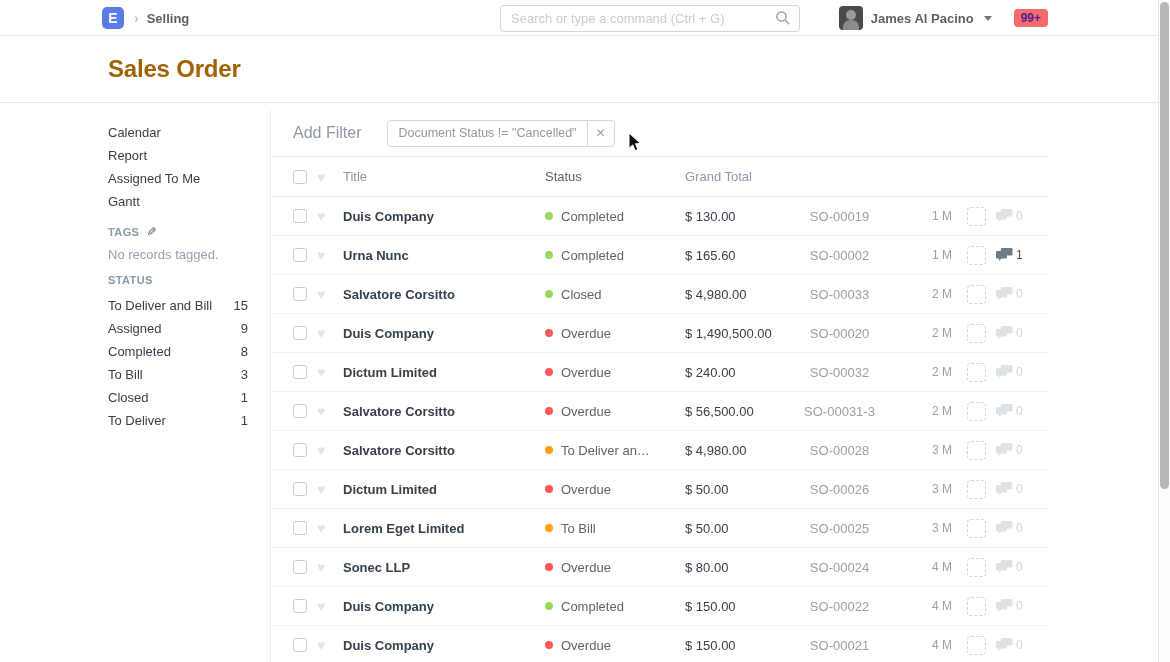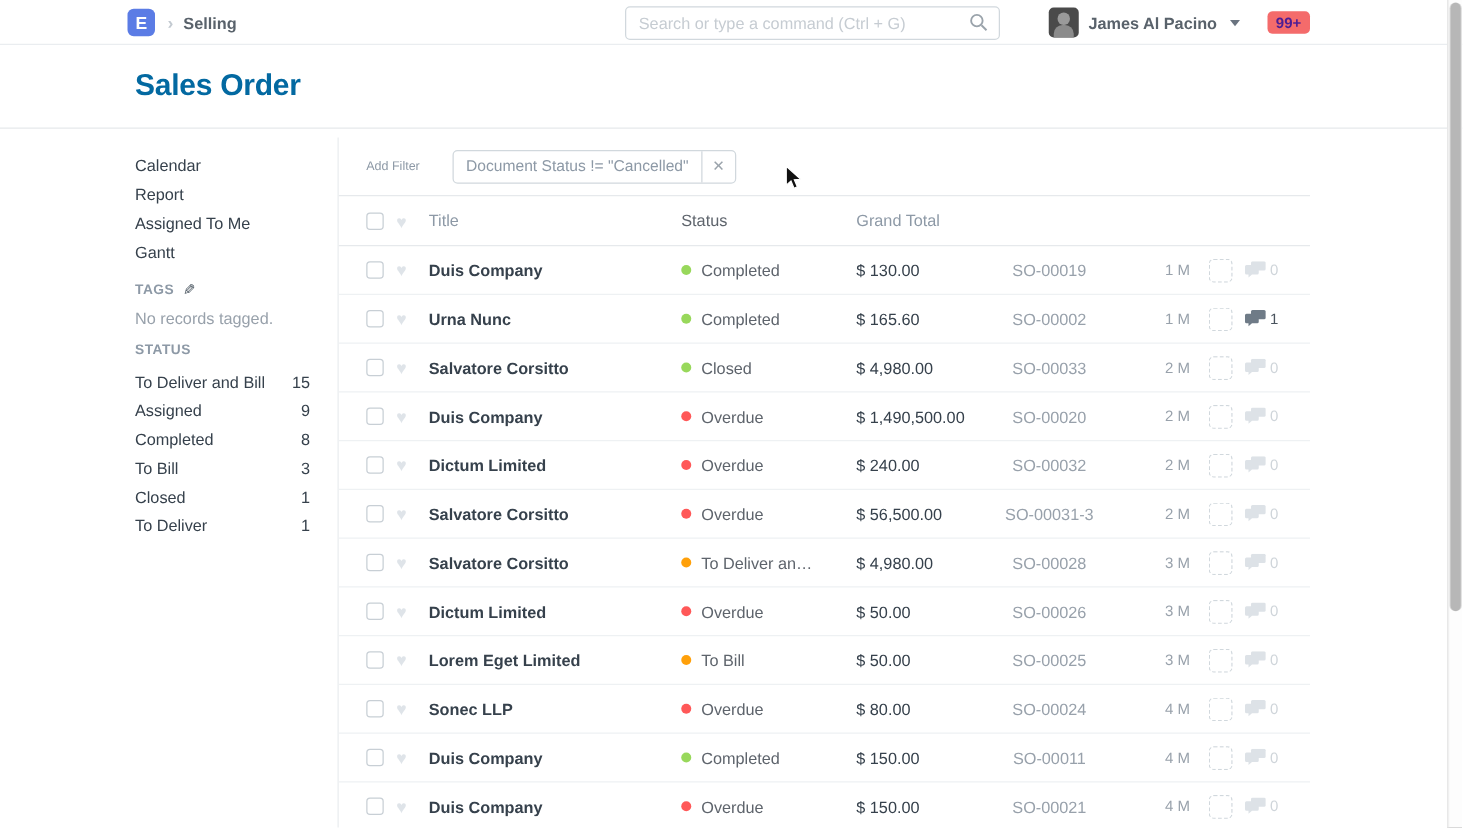--- a/index.html
+++ b/index.html
@@ -26,21 +26,21 @@
   .user-name { font-size:13px; font-weight:700; color:#59626b; }
   .caret { display:inline-block; width:0; height:0; border-left:4px solid transparent;
     border-right:4px solid transparent; border-top:5px solid #6a7480; margin-left:2px; }
   .notif-badge { margin-left:14px; background:#f46b6b; color:#4c1d95; font-size:12px; font-weight:700;
     border-radius:4px; padding:3px 7px; line-height:1; }
 
   
   .page-head { position:relative; height:67px; border-bottom:1px solid #e6e9ec; }
   .container { margin-left:108px; width:940px; }
   .page-head .container { display:flex; align-items:center; height:100%; }
-  .page-title { font-size:24px; font-weight:700; color:#0369a1; letter-spacing:-.2px; }
+  .page-title { font-size:24px; font-weight:700; color:#a16207; letter-spacing:-.2px; }
   .head-actions { margin-left:auto; display:flex; align-items:center; gap:26px; }
   .text-btn { font-size:13px; color:#36414c; background:none; border:none; cursor:pointer;
     font-family:inherit; display:flex; align-items:center; gap:5px; }
   .btn-primary { background:#4d6fe0; color:#fff; border:none; border-radius:4px;
     font-size:13px; padding:7px 15px; cursor:pointer; font-family:inherit; }
 
   
   .layout { display:flex; }
   .sidebar { width:162px; padding-top:18px; font-size:13px; }
   .side-item { color:#36414c; padding:4px 0; cursor:pointer; }
@@ -49,21 +49,21 @@
   .pencil-icon { font-size:12px; color:#434f5a; transform:scaleX(-1); display:inline-block; }
   .side-muted { color:#98a1ab; margin-top:8px; }
   .status-list { margin-top:8px; }
   .status-row { display:flex; padding:4px 0; width:140px; cursor:pointer; }
   .status-row .cnt { margin-left:auto; color:#36414c; }
 
   
   .list-card { width:778px; border-left:1px solid #eaedf0; margin-top:7px; }
   .filter-row { height:47px; display:flex; align-items:center; padding-left:22px;
     border-bottom:1px solid #e6e9ec; }
-  .add-filter { color:#8d99a6; font-size:10px; cursor:pointer; }
+  .add-filter { color:#8d99a6; font-size:16px; cursor:pointer; }
   .filter-chip { margin-left:26px; display:flex; align-items:center; height:27px;
     border:1px solid #d1d8dd; border-radius:4px; font-size:12.5px; color:#8d99a6; }
   .filter-chip .chip-text { padding:0 10px; }
   .filter-chip .chip-x { border-left:1px solid #d1d8dd; padding:0 8px; height:100%;
     display:flex; align-items:center; color:#9aa3ab; font-weight:700; font-size:12px; cursor:pointer; }
 
   .lrow { display:flex; align-items:center; height:39px; border-bottom:1px solid #eef1f3; font-size:13px; }
   .lrow.hdr { height:40px; border-bottom:1px solid #e6e9ec; color:#8d99a6; }
   .cb { width:14px; height:14px; margin-left:22px; appearance:none; -webkit-appearance:none;
     border:1px solid #c8cfd5; border-radius:3px; background:#fff; cursor:pointer; flex:none; }
@@ -388,21 +388,21 @@
    </div>
         <div class="lrow">
      <input type="checkbox" class="cb" style="">
      <span class="like">♥</span>
      <span class="cell-title">Duis Company</span>
      <span class="cell-status">
        <i class="dot" style="background:#98d85b"></i>
        <span>Completed</span>
      </span>
      <span class="cell-total">$ 150.00</span>
-     <span class="cell-name">SO-00011</span>
+     <span class="cell-name">SO-00022</span>
      <span class="cell-modified">4 M</span>
      <span class="assign-box"></span>
      <span class="cell-comment">
        <svg viewBox="0 0 17 14">
   <path class="cmt-fill" d="M6 0h9.3a1.2 1.2 0 0 1 1.2 1.2v5a1.2 1.2 0 0 1-1.2 1.2H6A1.2 1.2 0 0 1 4.8 6.2v-5A1.2 1.2 0 0 1 6 0z"></path>
   <path class="cmt-fill" d="M1.2 3h8.6A1.2 1.2 0 0 1 11 4.2v5.2a1.2 1.2 0 0 1-1.2 1.2H5.6L2.8 13v-2.4H1.2A1.2 1.2 0 0 1 0 9.4V4.2A1.2 1.2 0 0 1 1.2 3z"></path>
             </svg>
             <b>0</b>
      </span>
    </div>

